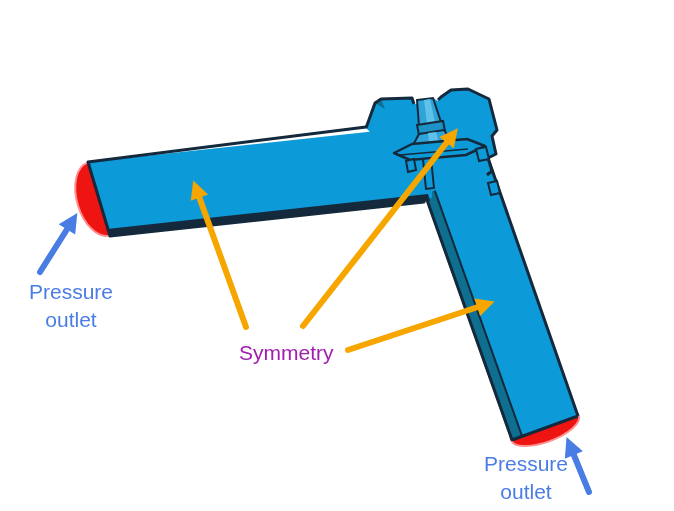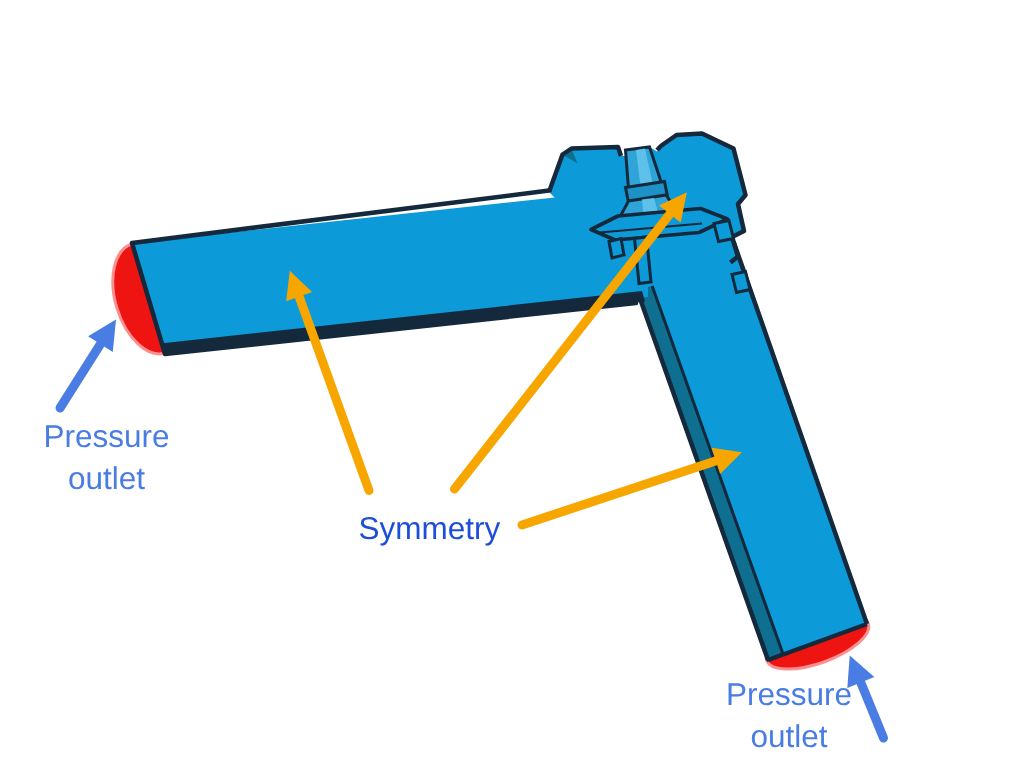--- a/index.html
+++ b/index.html
@@ -94,20 +94,20 @@
       <line x1="40" y1="272" x2="71" y2="223" stroke="#4a7de4" stroke-width="6" marker-end="url(#head-blue)"></line>
       <line x1="589" y1="492" x2="571" y2="448" stroke="#4a7de4" stroke-width="6" marker-end="url(#head-blue)"></line>
     </g>
   </svg>
 
   <div id="lbl-outlet" class="lbl center" style="color: rgb(74, 125, 228);">
     <div>Pressure</div>
     <div>outlet</div>
   </div>
 
-  <div id="lbl-symmetry" class="lbl" style="color: #1d4ed8;">Symmetry</div>
+  <div id="lbl-symmetry" class="lbl" style="color: #a21caf;">Symmetry</div>
 
   <div id="lbl-inlet" class="lbl center" style="color: rgb(74, 125, 228);">
     <div>Pressure</div>
     <div>outlet</div>
   </div>
 
 </div>
 
 </body></html>

